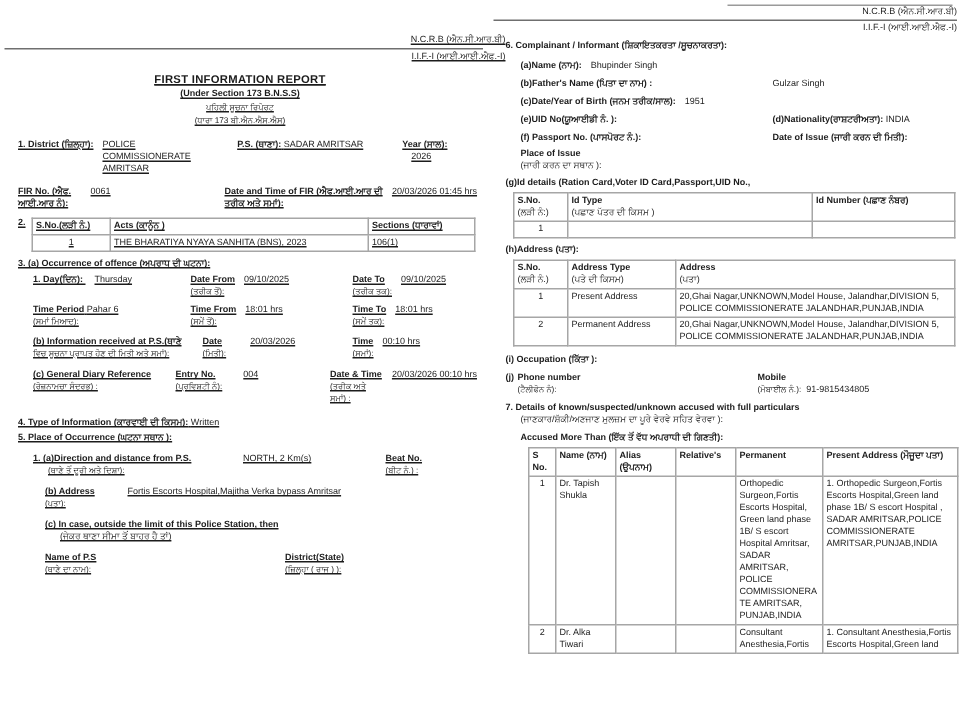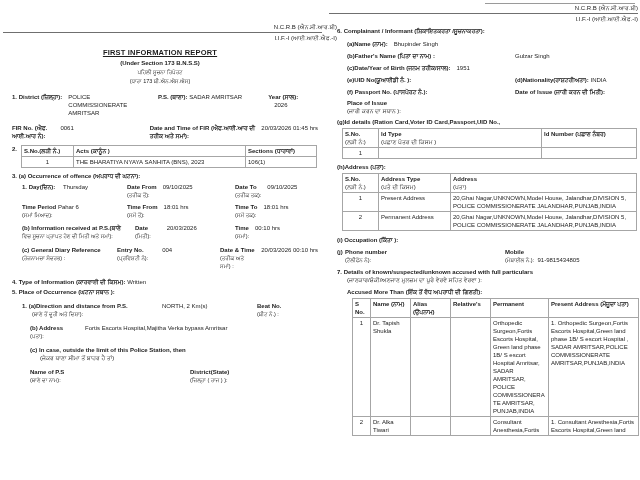--- a/index.html
+++ b/index.html
@@ -3,21 +3,21 @@
 <meta charset="utf-8">
 <style>
   html,body{margin:0;padding:0;}
   body{
     width:640px;height:480px;background:#ffffff;position:relative;overflow:hidden;
     font-family:"Liberation Sans","DejaVu Sans",sans-serif;
     font-size:6px;line-height:8px;color:#1c1c1c;
     -webkit-font-smoothing:antialiased;
   }
   .page{position:absolute;top:0;height:480px;width:320px;overflow:visible;}
-  #pgL{left:0;}
+  #pgL{left:0;text-decoration:underline;}
   #pgR{left:320px;}
   .b{font-weight:bold;}
   .rule{border-top:1px solid #6f6f6f;height:0;margin:1px 0;}
   
   .hdrL{margin-top:23px;text-align:right;padding-right:0;margin-right:-17px;}
   .hdrR{margin-top:4px;text-align:right;padding-right:2px;}
   .hdrR .rule{margin-left:9px;}
   .hdrL .rule{margin-left:3px;margin-right:15px;}
   #topEdgeLine{position:absolute;top:3px;left:165px;width:150px;border-top:1px solid #9a9a9a;}
   

